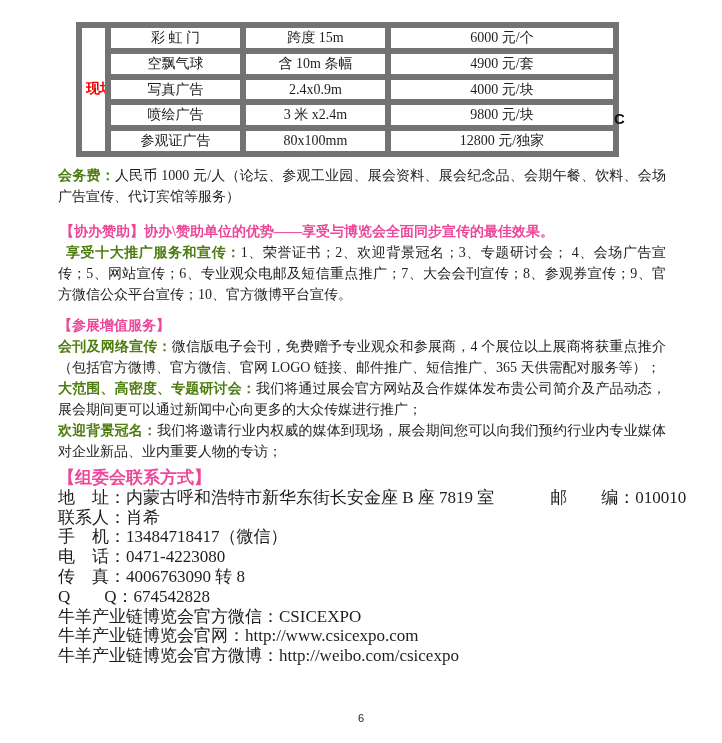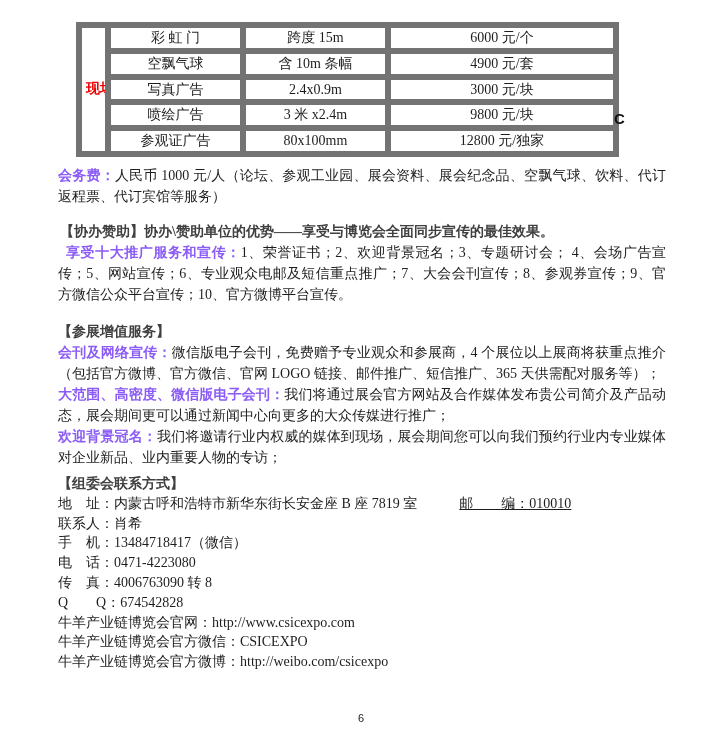--- a/index.html
+++ b/index.html
@@ -30,31 +30,31 @@
   col.c-price{width:228px;}
 
   .margin-note{
     position:absolute;left:556px;top:88px;
     font-family:"Liberation Sans","DejaVu Sans",sans-serif;
     font-weight:bold;font-size:15px;color:#111;
   }
 
   
   .para{margin:0;font-size:14px;line-height:21px;text-align:justify;}
-  .b{font-weight:bold;color:#8b5cf6;}
-  .red{color:#404040;font-weight:bold;}
+  .b{font-weight:bold;color:#4d7c0f;}
+  .red{color:#ec4899;font-weight:bold;}
   .fee{margin-top:8px;}
   .sp-head{margin-top:14px;font-size:14px;line-height:21px;text-indent:2px;}
   .promo{text-indent:8px;font-family:Liberation Serif, serif;}
-  .vs-head{margin-top:16px;font-size:14px;line-height:21px;}
+  .vs-head{margin-top:10px;font-size:14px;line-height:21px;}
 
   
-  .contact{margin-top:6px;font-size:14px;line-height:19.8px;}
+  .contact{margin-top:6px;font-size:17px;line-height:19.8px;}
   .contact .line{white-space:pre;}
-  .addr-right{display:inline-block;margin-left:42px;text-decoration:underline;}
+  .addr-right{display:inline-block;margin-left:56px;}
 
   .pagenum{
     position:absolute;left:0;top:712px;width:722px;text-align:center;
     font-family:"Liberation Sans","DejaVu Sans",sans-serif;
     font-size:11px;color:#222;
   }
 </style>
 </head>
 <body>
 
@@ -79,56 +79,56 @@
           <td>6000 元/个</td>
         </tr>
         <tr>
           <td>空飘气球</td>
           <td>含 10m 条幅</td>
           <td>4900 元/套</td>
         </tr>
         <tr>
           <td>写真广告</td>
           <td>2.4x0.9m</td>
-          <td>3000 元/块</td>
+          <td>4000 元/块</td>
         </tr>
         <tr>
           <td>喷绘广告</td>
           <td>3 米 x2.4m</td>
           <td>9800 元/块</td>
         </tr>
         <tr>
           <td>参观证广告</td>
           <td>80x100mm</td>
           <td>12800 元/独家</td>
         </tr>
       </tbody>
         </table>
     </div>
     <div class="margin-note">C</div>
 
-    <p class="para fee"><span class="b">会务费：</span><span>人民币 1000 元/人（论坛、参观工业园、展会资料、展会纪念品、空飘气球、饮料、代订返程票、代订宾馆等服务）</span></p>
+    <p class="para fee"><span class="b">会务费：</span><span>人民币 1000 元/人（论坛、参观工业园、展会资料、展会纪念品、会期午餐、饮料、会场广告宣传、代订宾馆等服务）</span></p>
 
     <p class="para sp-head red">【协办赞助】协办\赞助单位的优势——享受与博览会全面同步宣传的最佳效果。</p>
     <p class="para promo"><span class="b">享受十大推广服务和宣传：</span><span>1、荣誉证书；2、欢迎背景冠名；3、专题研讨会； 4、会场广告宣传；5、网站宣传；6、专业观众电邮及短信重点推广；7、大会会刊宣传；8、参观券宣传；9、官方微信公众平台宣传；10、官方微博平台宣传。</span></p>
 
     <p class="para vs-head red">【参展增值服务】</p>
     <p class="para"><span class="b">会刊及网络宣传：</span><span>微信版电子会刊，免费赠予专业观众和参展商，4 个展位以上展商将获重点推介（包括官方微博、官方微信、官网 LOGO 链接、邮件推广、短信推广、365 天供需配对服务等）；</span></p>
-    <p class="para"><span class="b">大范围、高密度、微信版电子会刊：</span><span>我们将通过展会官方网站及合作媒体发布贵公司简介及产品动态，展会期间更可以通过新闻中心向更多的大众传媒进行推广；</span></p>
+    <p class="para"><span class="b">大范围、高密度、专题研讨会：</span><span>我们将通过展会官方网站及合作媒体发布贵公司简介及产品动态，展会期间更可以通过新闻中心向更多的大众传媒进行推广；</span></p>
     <p class="para"><span class="b">欢迎背景冠名：</span><span>我们将邀请行业内权威的媒体到现场，展会期间您可以向我们预约行业内专业媒体对企业新品、业内重要人物的专访；</span></p>
 
     <div class="contact">
       <div class="line red">【组委会联系方式】</div>
       <div class="line"><span>地　址：内蒙古呼和浩特市新华东街长安金座 B 座 7819 室</span><span class="addr-right">邮　　编：010010</span></div>
       <div class="line">联系人：肖希</div>
       <div class="line">手　机：13484718417（微信）</div>
       <div class="line">电　话：0471-4223080</div>
       <div class="line">传　真：4006763090 转 8</div>
       <div class="line">Q　　Q：674542828</div>
+      <div class="line">牛羊产业链博览会官方微信：CSICEXPO</div>
       <div class="line">牛羊产业链博览会官网：http://www.csicexpo.com</div>
-      <div class="line">牛羊产业链博览会官方微信：CSICEXPO</div>
       <div class="line">牛羊产业链博览会官方微博：http://weibo.com/csicexpo</div>
     </div>
 
   </div>
 
   <div class="pagenum">6</div>
 </div>
 
 </body></html>

